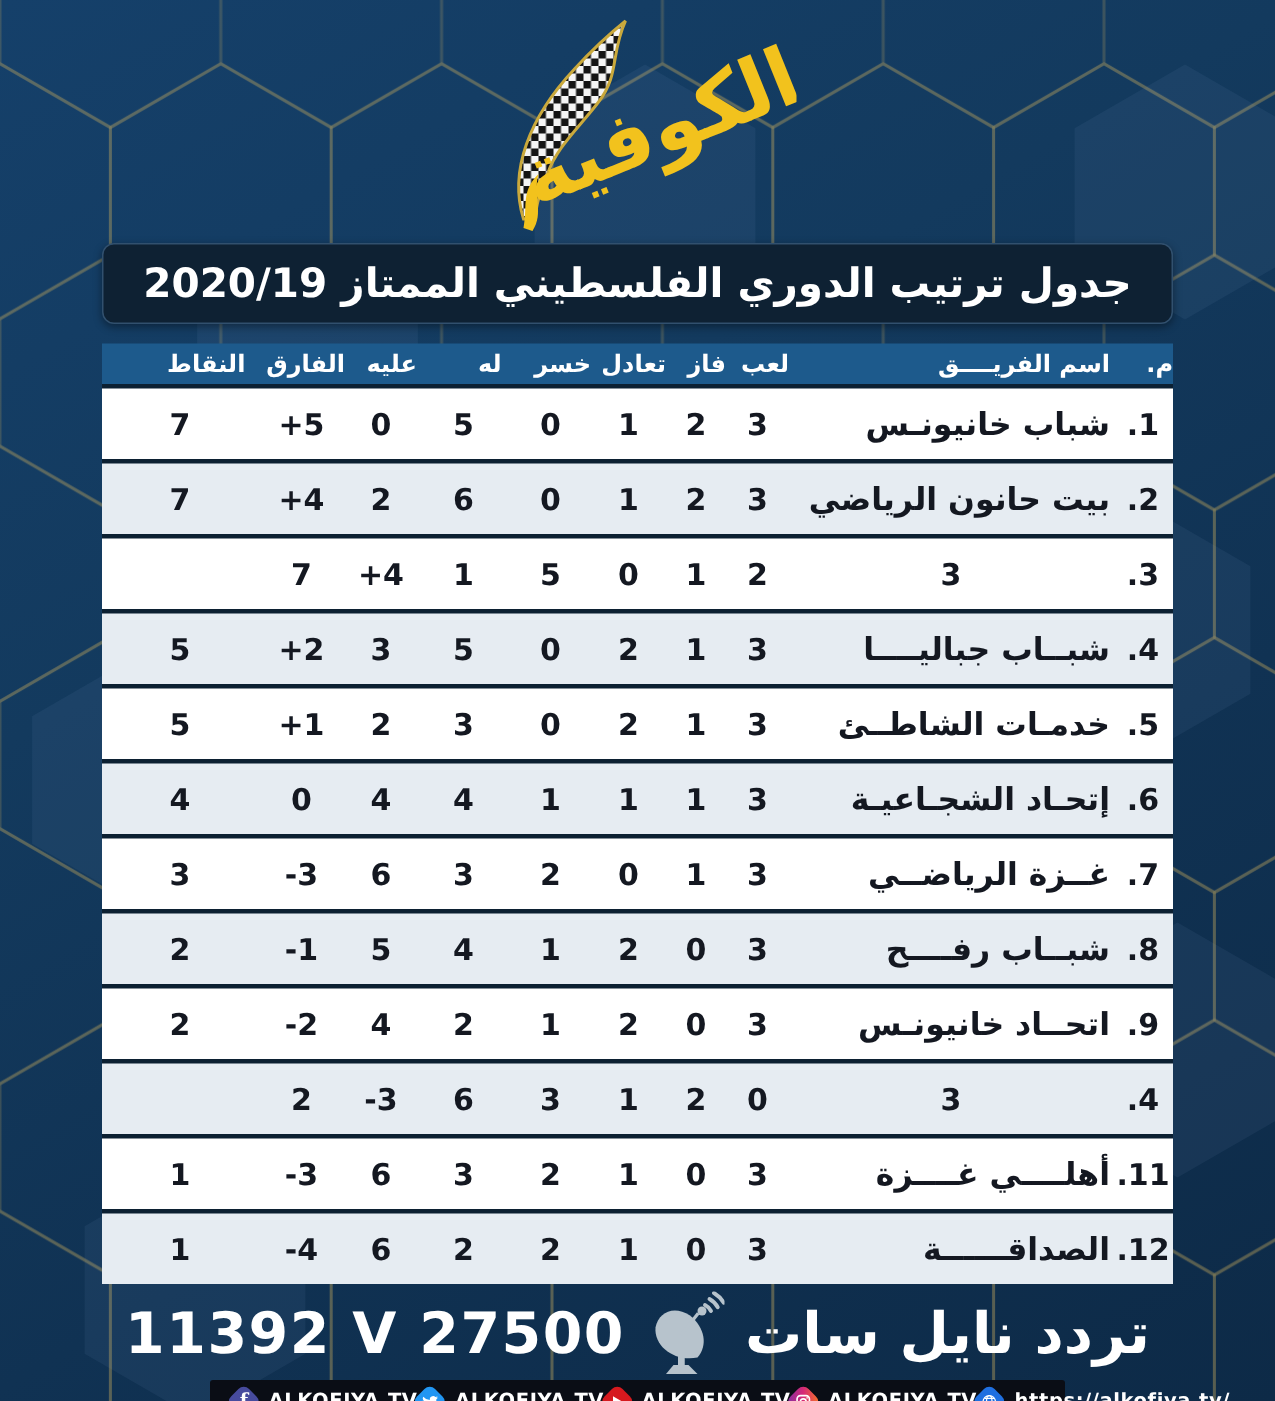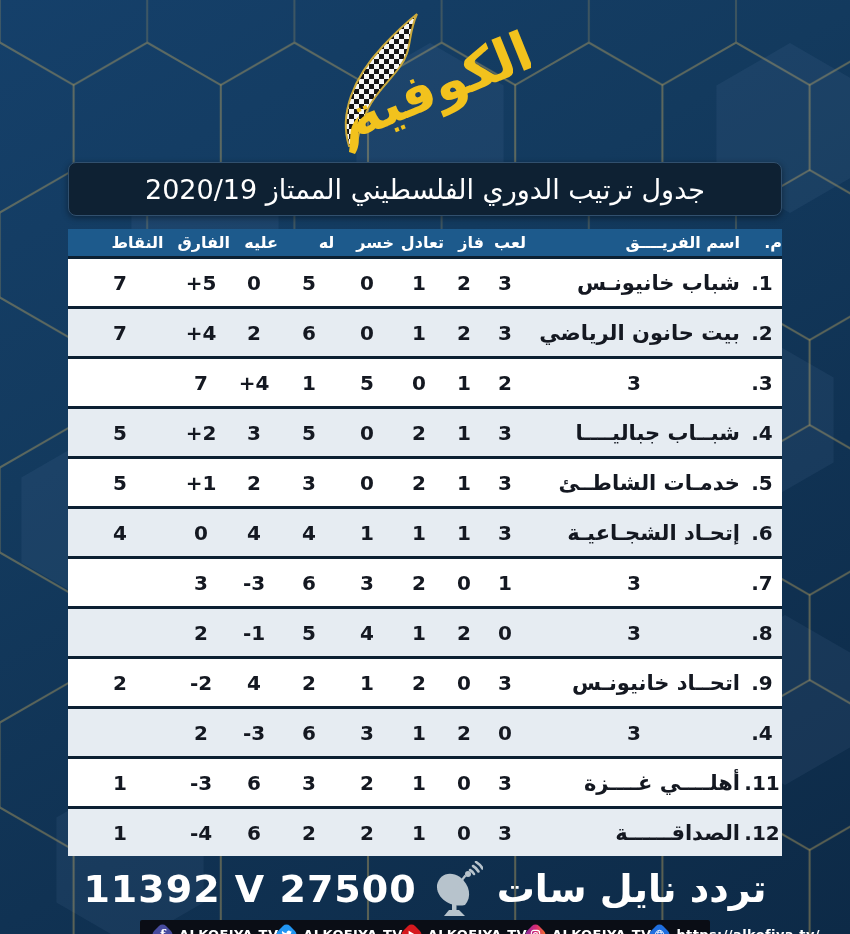--- a/index.html
+++ b/index.html
@@ -9,21 +9,21 @@
   .bg-hex{position:absolute;inset:0;z-index:0;}
   .content{position:relative;z-index:1;width:100%;height:100%;}
 
   
   .logo-wrap{width:220px;height:150px;margin:4px auto 0;display:flex;justify-content:center;align-items:center;}
 
   
   .title-bar{width:712px;height:52px;margin:8px auto 0;background:#0e2133;
              border:1px solid #31506e;border-radius:8px;display:flex;align-items:center;justify-content:center;
              box-shadow:0 2px 6px rgba(0,0,0,.4);}
-  .title-bar .t{color:#fff;font-size:27px;font-weight:normal;direction:rtl;}
+  .title-bar .t{color:#fff;font-size:27px;font-weight:bold;direction:rtl;}
 
   
   .league-table{width:714px;margin:13px auto 0;direction:rtl;}
   .thead,.tr{display:grid;grid-template-columns:40px 216px 42px 40px 50px 54px 62px 48px 58px 104px;align-items:center;}
   .thead{height:27px;background:#1d5a8c;color:#fff;}
   .thead .th{font-size:16px;font-weight:bold;text-align:center;white-space:nowrap;padding-left:35px;}
   .thead .th.team{text-align:right;padding-right:2px;}
   .tr{height:47px;background:#ffffff;border-top:3px solid #0c2032;}
   .tr.alt{background:#e6ecf2;}
   .td{font-weight:bold;color:#141821;text-align:center;font-size:20px;white-space:nowrap;}
@@ -191,32 +191,34 @@
           <span class="td num">1</span>
           <span class="td num">1</span>
           <span class="td num">4</span>
           <span class="td num">4</span>
           <span class="td num">0</span>
           <span class="td num">4</span>
         </div>
 
       <div class="tr">
           <span class="td rank">7.</span>
+          <span class="td team">غــزة الرياضــي</span>
           <span class="td num">3</span>
           <span class="td num">1</span>
           <span class="td num">0</span>
           <span class="td num">2</span>
           <span class="td num">3</span>
           <span class="td num">6</span>
           <span class="td num">-3</span>
           <span class="td num">3</span>
         </div>
 
       <div class="tr alt">
           <span class="td rank">8.</span>
+          <span class="td team">شبــاب رفــــح</span>
           <span class="td num">3</span>
           <span class="td num">0</span>
           <span class="td num">2</span>
           <span class="td num">1</span>
           <span class="td num">4</span>
           <span class="td num">5</span>
           <span class="td num">-1</span>
           <span class="td num">2</span>
         </div>
 

